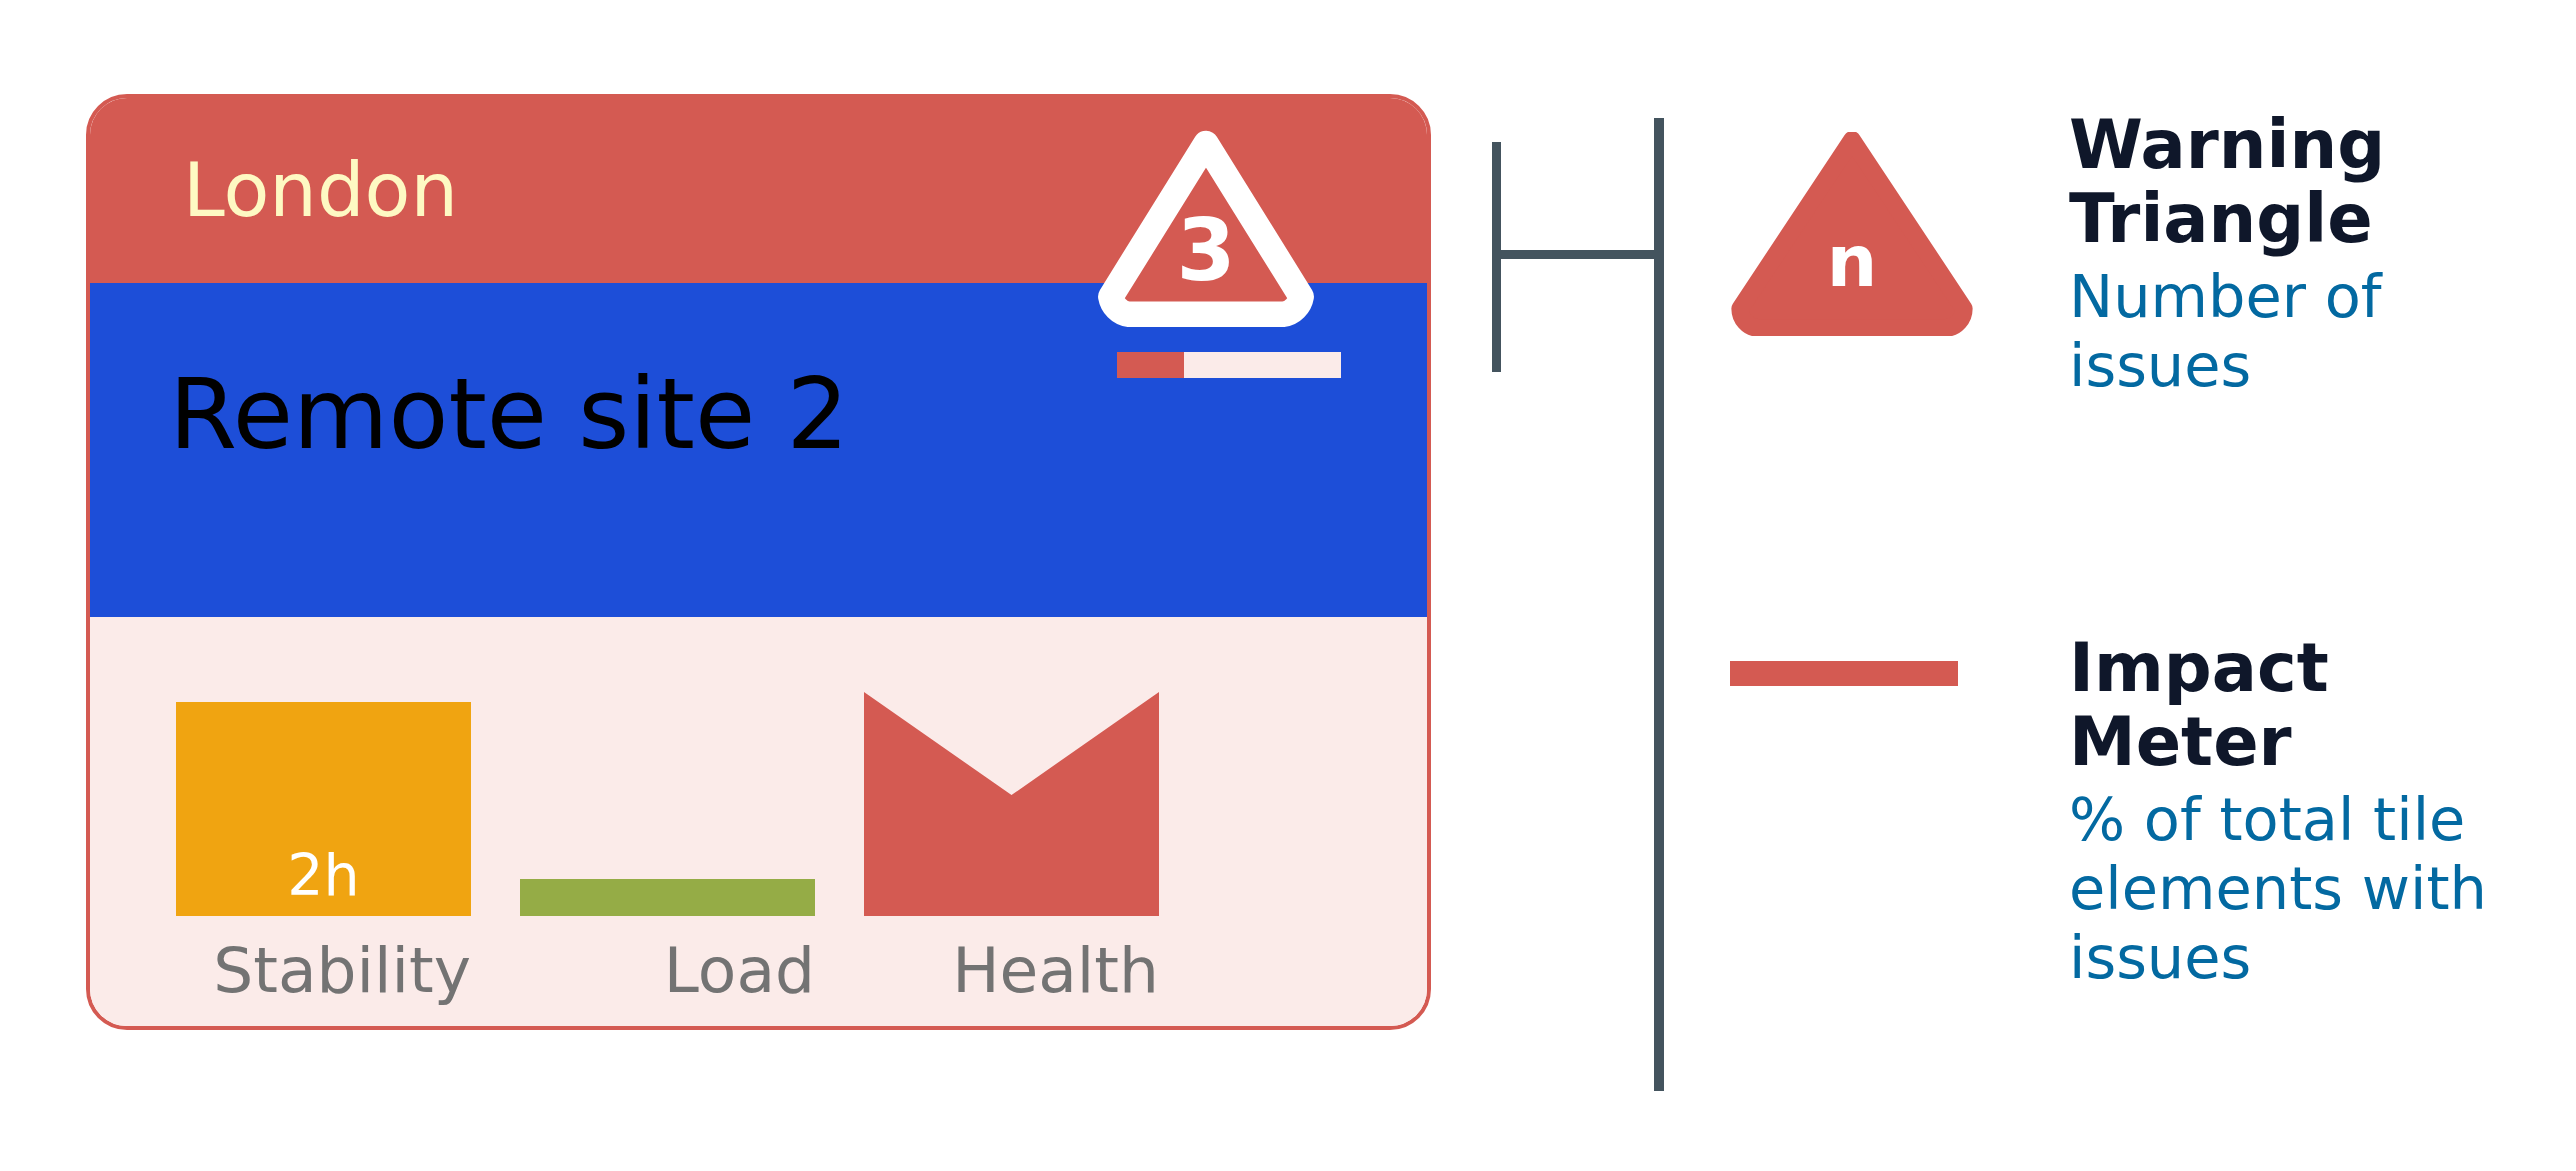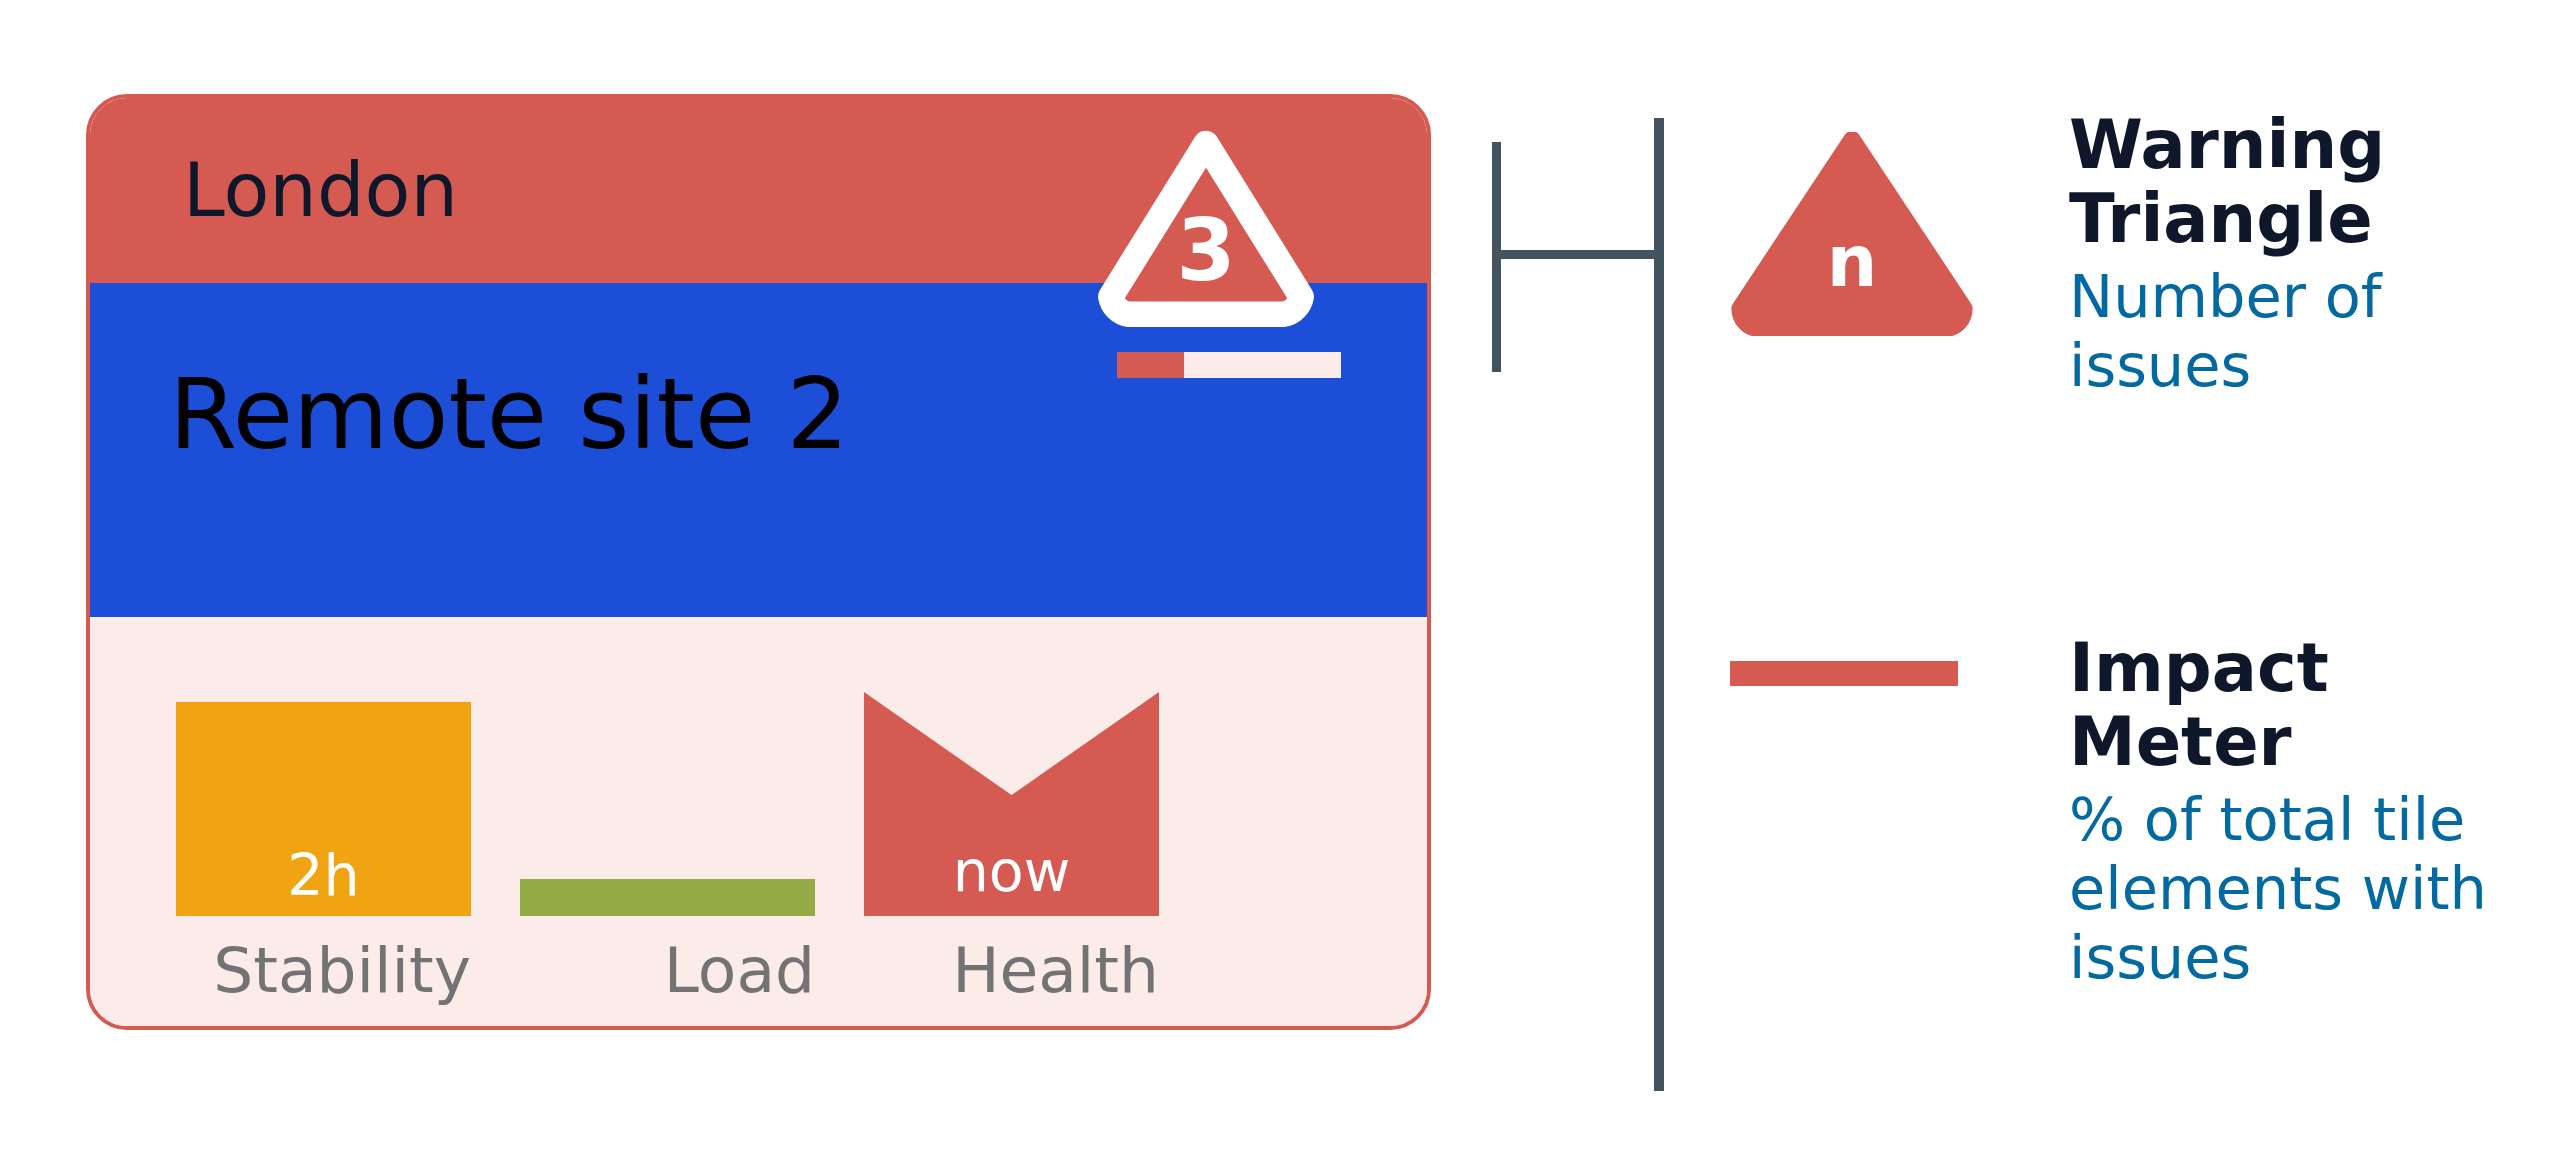--- a/index.html
+++ b/index.html
@@ -44,21 +44,21 @@
     background: #D45A52;
     box-sizing: border-box;
   }
 
   .tile-header-title {
     position: absolute;
     left: 93px;
     top: 49px;
     font-size: 75px;
     line-height: 86px;
-    color: #0f172a;
+    color: #fef9c3;
     font-family: "DejaVu Sans", sans-serif;
     font-weight: 400;
     white-space: nowrap;
   }
 
   .tile-body {
     position: absolute;
     left: 0;
     top: 185px;
     width: 100%;
@@ -302,21 +302,20 @@
             <div class="metric-bar bar-load" style="background: rgb(149, 172, 70);">
               
             </div>
           </div>
           <div class="metric-label">Load</div>
         </div>
 
         <div class="metric metric-health">
           <div class="metric-bar-area">
             <div class="metric-bar bar-health" style="background: rgb(212, 90, 82);"></div>
-            <div class="metric-value" style="bottom:13.8px;">now</div>
           </div>
           <div class="metric-label">Health</div>
         </div>
 
       </div>
     </div>
   </div>
 
   <div class="connector">
     <div class="conn-line conn-left-v"></div>

